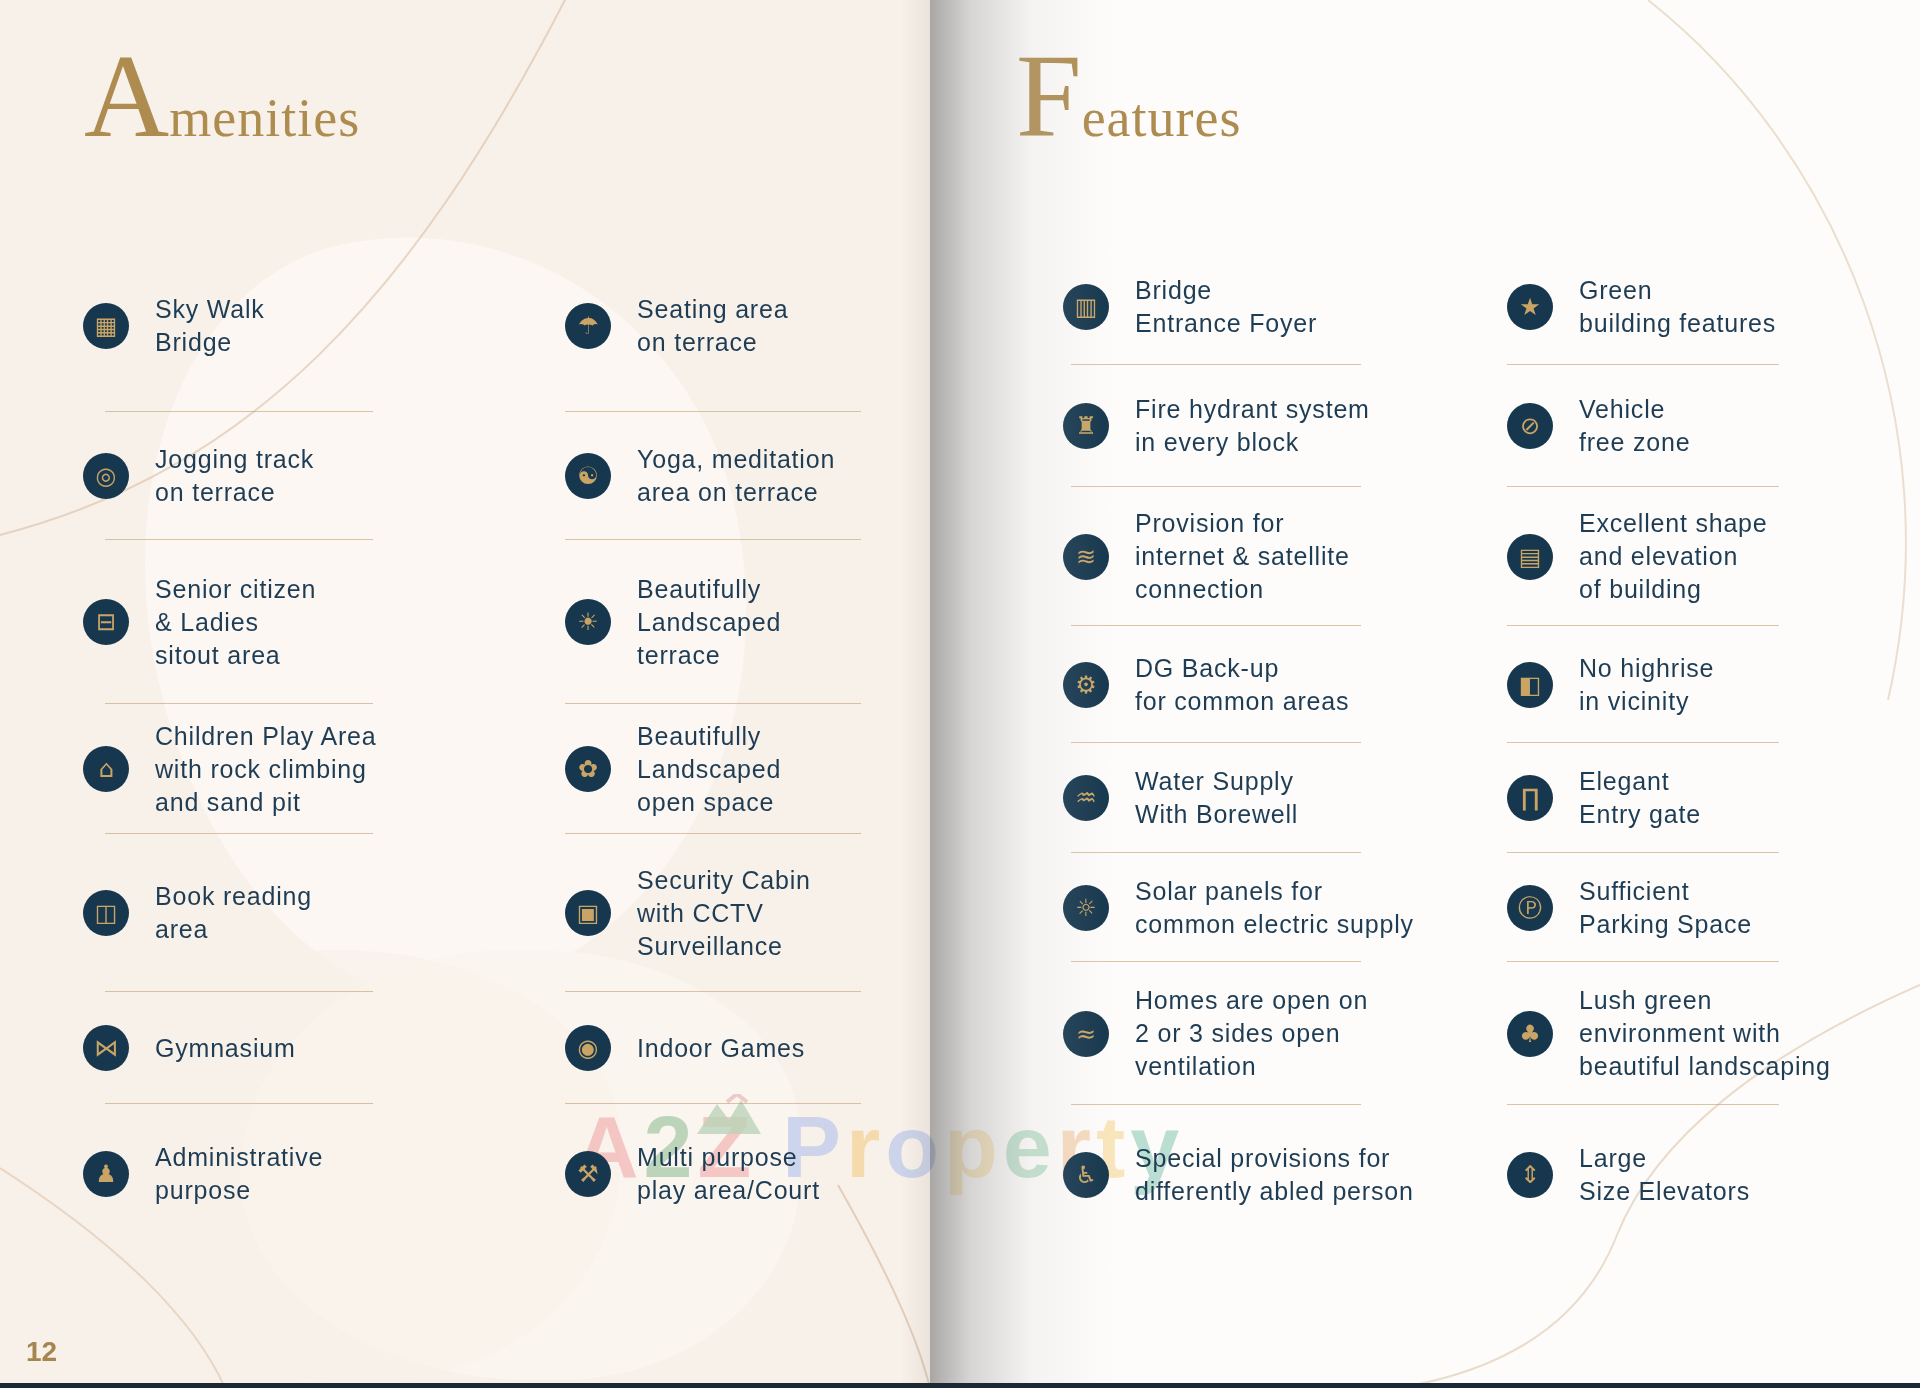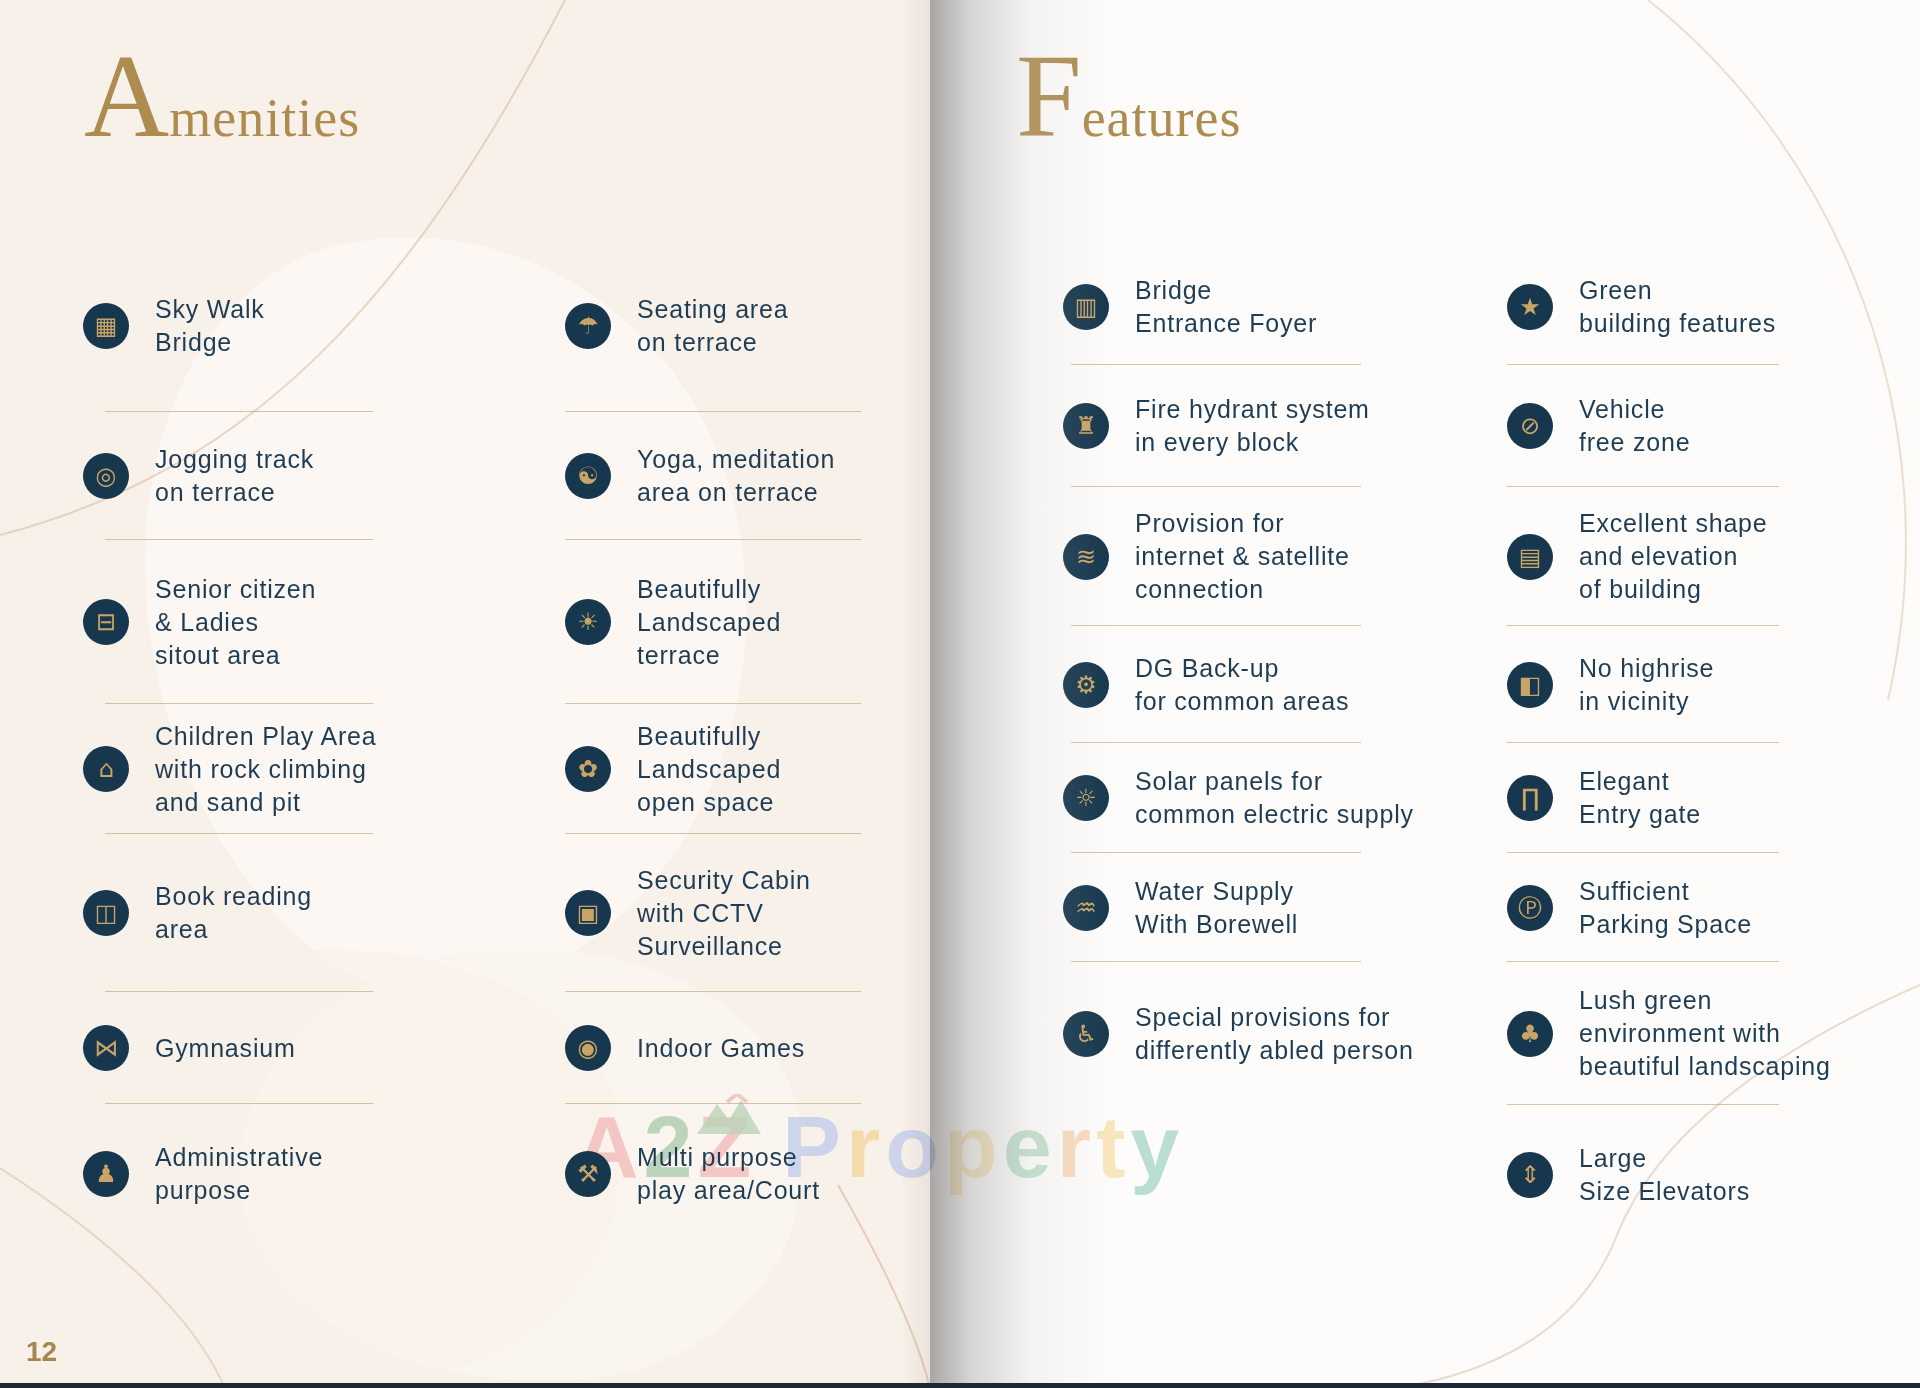--- a/index.html
+++ b/index.html
@@ -217,32 +217,41 @@
       <div class="item">
         <span class="icon-circle">
           <span class="glyph">⚙</span>
         </span>
         <div class="label">DG Back-up
 for common areas</div>
         <div class="divider" style="left: 8px; width: 290px;"></div>
       </div>
       <div class="item">
         <span class="icon-circle">
+          <span class="glyph">♒</span>
+        </span>
+        <div class="label">Water Supply
+With Borewell</div>
+        <div class="divider" style="left: 8px; width: 290px;"></div>
+      </div>
+      <div class="item">
+        <span class="icon-circle">
           <span class="glyph">☼</span>
         </span>
         <div class="label">Solar panels for
 common electric supply</div>
         <div class="divider" style="left: 8px; width: 290px;"></div>
       </div>
       <div class="item">
         <span class="icon-circle">
-          <span class="glyph">♒</span>
-        </span>
-        <div class="label">Water Supply
-With Borewell</div>
+          <span class="glyph">≈</span>
+        </span>
+        <div class="label">Homes are open on
+2 or 3 sides open
+ventilation</div>
         <div class="divider" style="left: 8px; width: 290px;"></div>
       </div>
       <div class="item">
         <span class="icon-circle">
           <span class="glyph">♿</span>
         </span>
         <div class="label">Special provisions for
 differently abled person</div>
       </div>
     </div>

